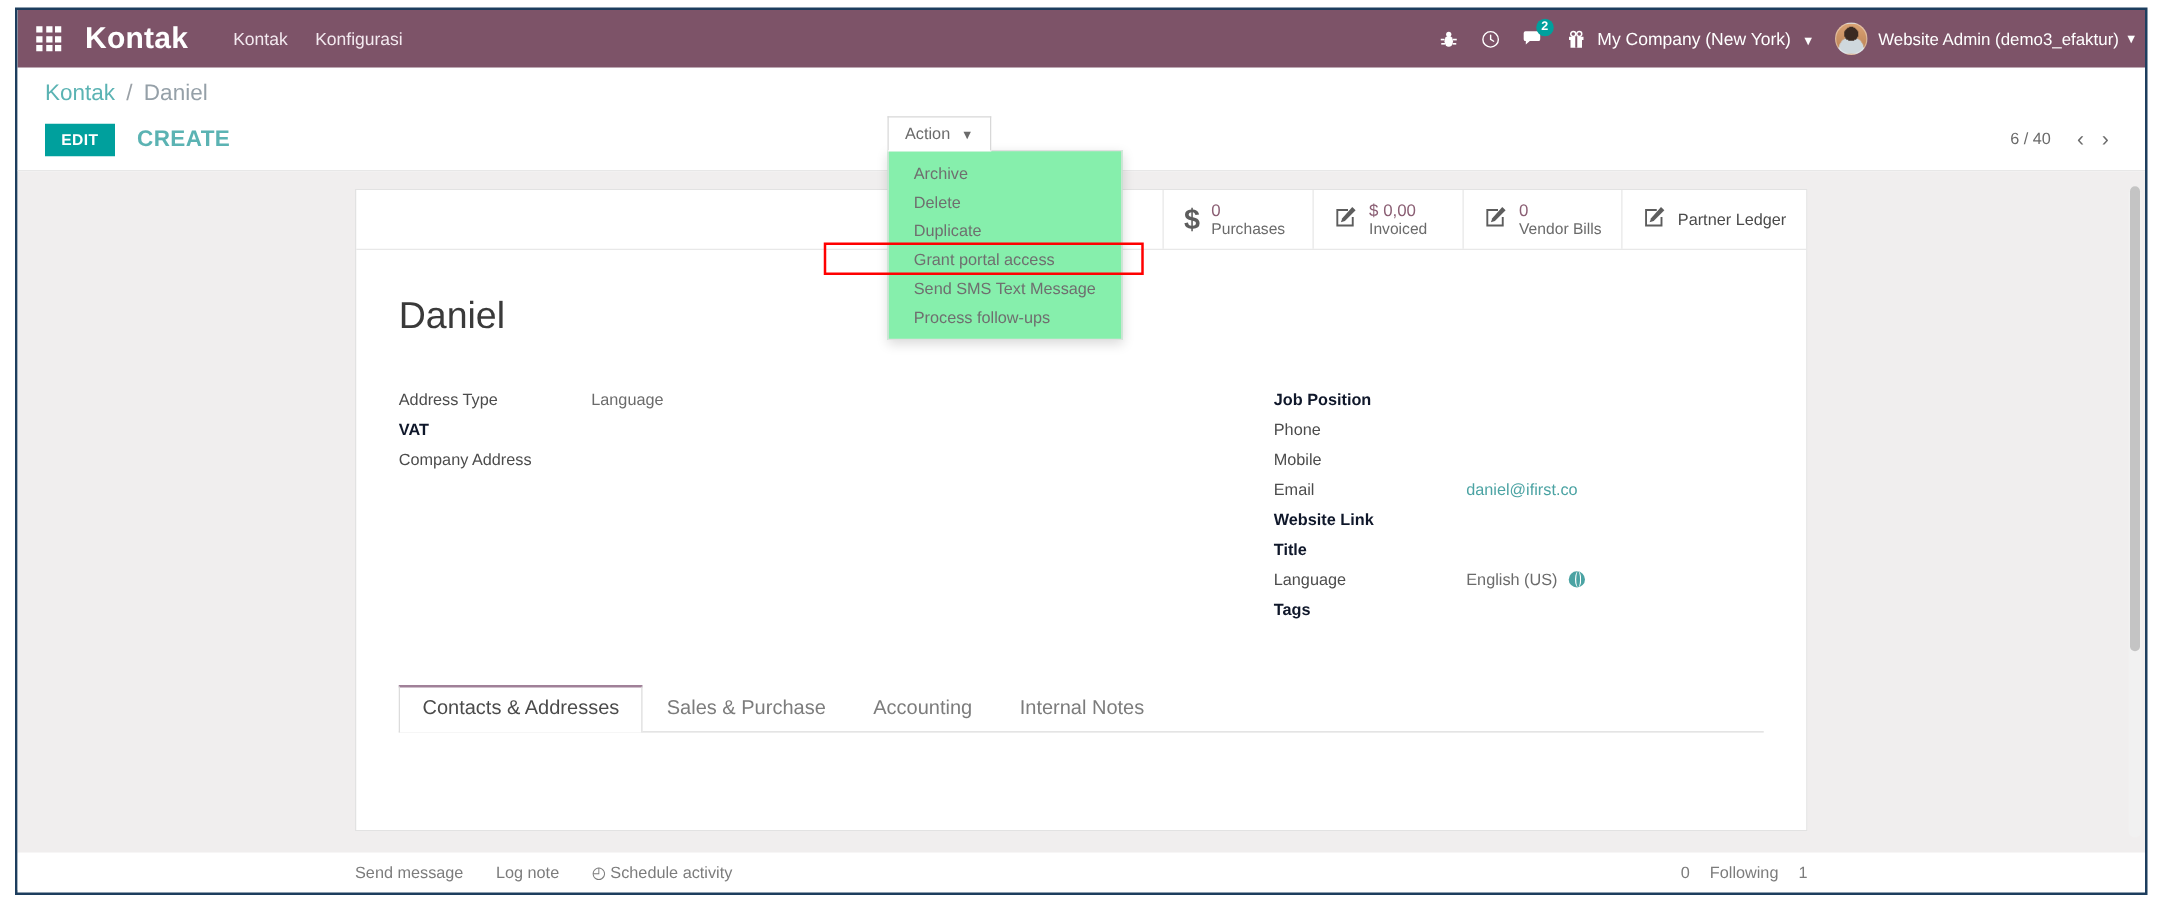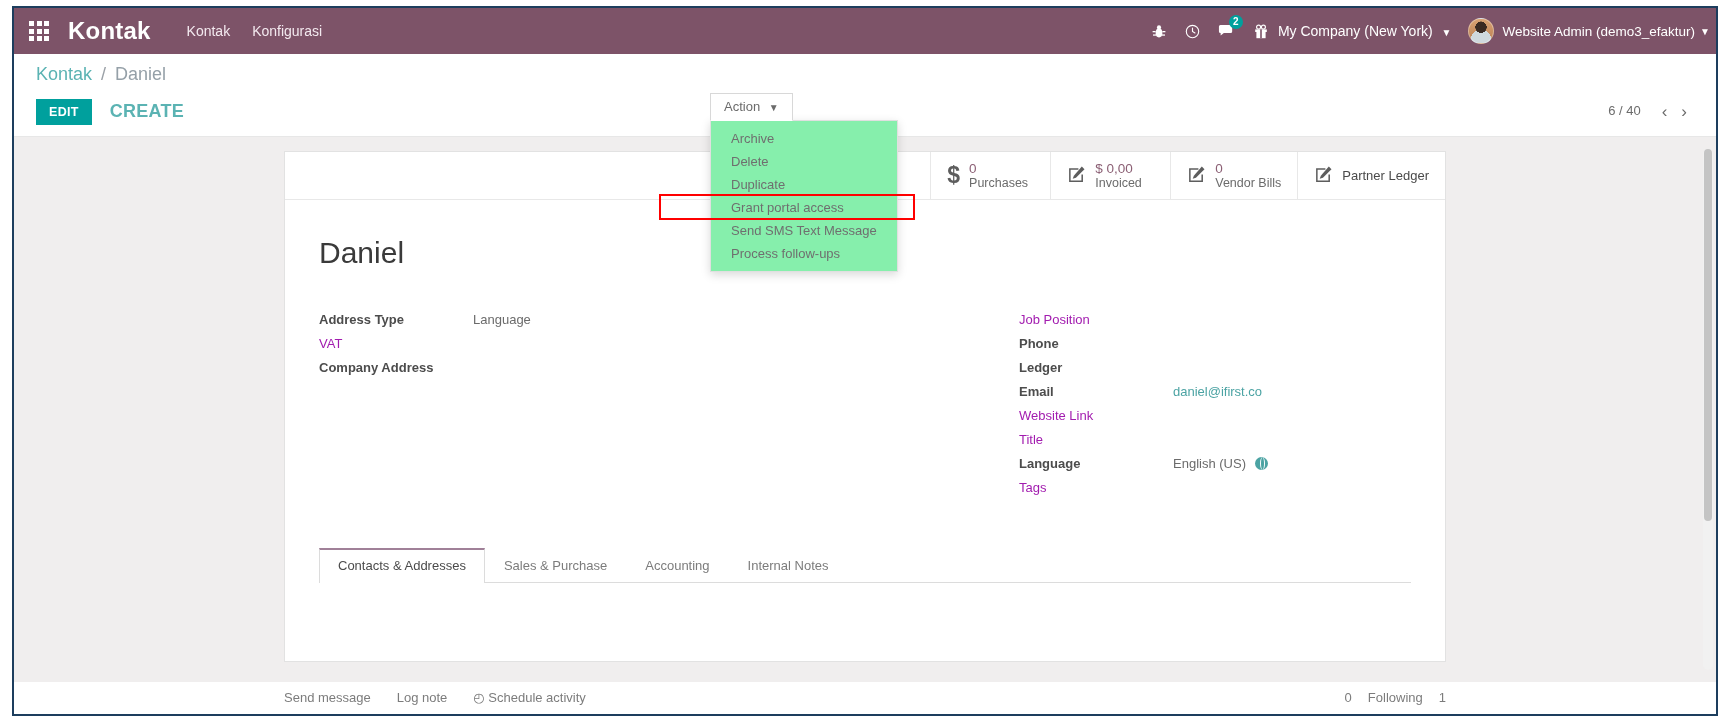--- a/index.html
+++ b/index.html
@@ -252,25 +252,25 @@
   .field-col.right { padding-left: 154px; }
   .field-row {
     display: flex;
     align-items: center;
     min-height: 23px;
     margin-bottom: 1px;
   }
   .field-label {
     width: 154px;
     font-size: 13px;
-    font-weight: bold;
+    font-weight: normal;
     color: #4c4c4c;
     flex: none;
   }
-  .field-label.muted { color: #a21caf; font-weight: normal; }
+  .field-label.muted { color: #0f172a; font-weight: bold; }
   .field-value { font-size: 13px; color: #6b6b6b; }
   .field-value.link { color: #4ba3a3; cursor: pointer; }
   .checkbox {
     width: 13px; height: 13px;
     border: 1px solid #c9c9c9;
     background: #ffffff;
     cursor: pointer;
     display: inline-block;
   }
   .globe-icon {
@@ -294,21 +294,21 @@
 
   .notebook {
     margin: 48px 0 0 0;
     padding: 0 34px;
   }
   .tab-strip {
     display: flex;
     border-bottom: 1px solid #dcdcdc;
   }
   .tab {
-    font-size: 13px;
+    font-size: 16px;
     color: #7c7c7c;
     padding: 9px 18px;
     border: 1px solid transparent;
     border-bottom: none;
     cursor: pointer;
     background: transparent;
     white-space: nowrap;
   }
   .tab.active {
     color: #4b4b4b;
@@ -535,21 +535,21 @@
             <div class="field-col right">
               <div class="field-row">
                 <span class="field-label muted">Job Position</span>
                 <span class="field-value"></span>
               </div>
               <div class="field-row">
                 <span class="field-label">Phone</span>
                 <span class="field-value"></span>
               </div>
               <div class="field-row">
-                <span class="field-label">Ledger</span>
+                <span class="field-label">Mobile</span>
                 <span class="field-value"></span>
               </div>
               <div class="field-row">
                 <span class="field-label">Email</span>
                 <span class="field-value link">daniel@ifirst.co</span>
               </div>
               <div class="field-row">
                 <span class="field-label muted">Website Link</span>
                 <span class="field-value"></span>
               </div>

